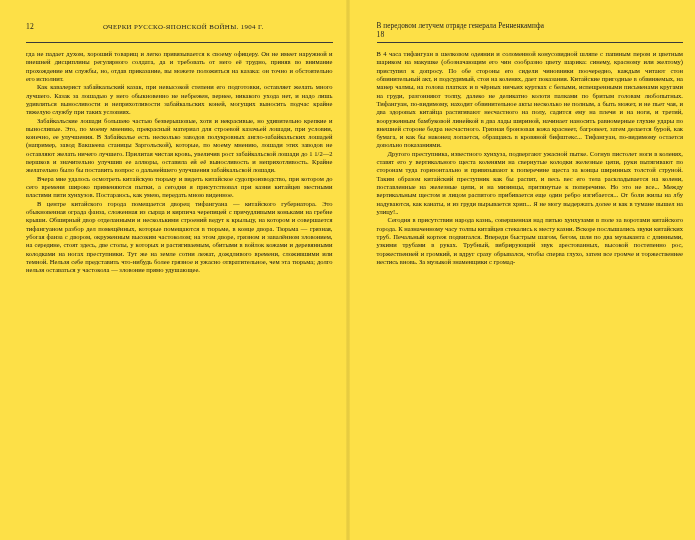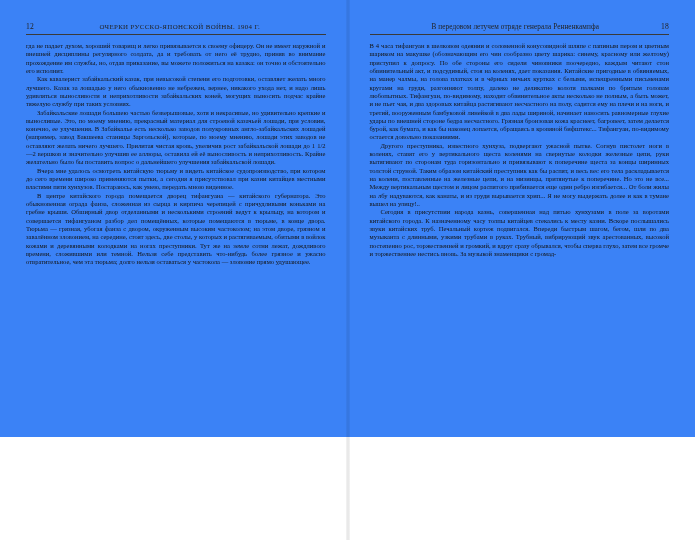--- a/index.html
+++ b/index.html
@@ -10,24 +10,24 @@
   body {
     width: 695px;
     height: 540px;
     overflow: hidden;
     font-family: "Liberation Serif", serif;
     color: #1a1a1a;
   }
   .page {
     position: relative;
     width: 695px;
-    height: 437px;
-    background: #3b82f6;
+    height: 540px;
+    background: #fde047;
     box-sizing: border-box;
-    padding: 22px 26px 16px 26px;
+    padding: 22px 12px 16px 26px;
     display: flex;
     flex-direction: column;
   }
   .page::before {
     
     content: "";
     position: absolute;
     top: 0;
     left: 346px;
     width: 4px;
@@ -47,20 +47,21 @@
     width: 50%;
     box-sizing: border-box;
     display: flex;
     align-items: baseline;
   }
   .hdr-col.left {
     padding-right: 22px;
   }
   .hdr-col.right {
     padding-left: 22px;
+    flex-direction: column;
   }
   .folio {
     font-size: 7.6px;
     color: #222;
   }
   .run-title {
     flex: 1;
     text-align: center;
     text-transform: uppercase;
     font-size: 6.9px;

